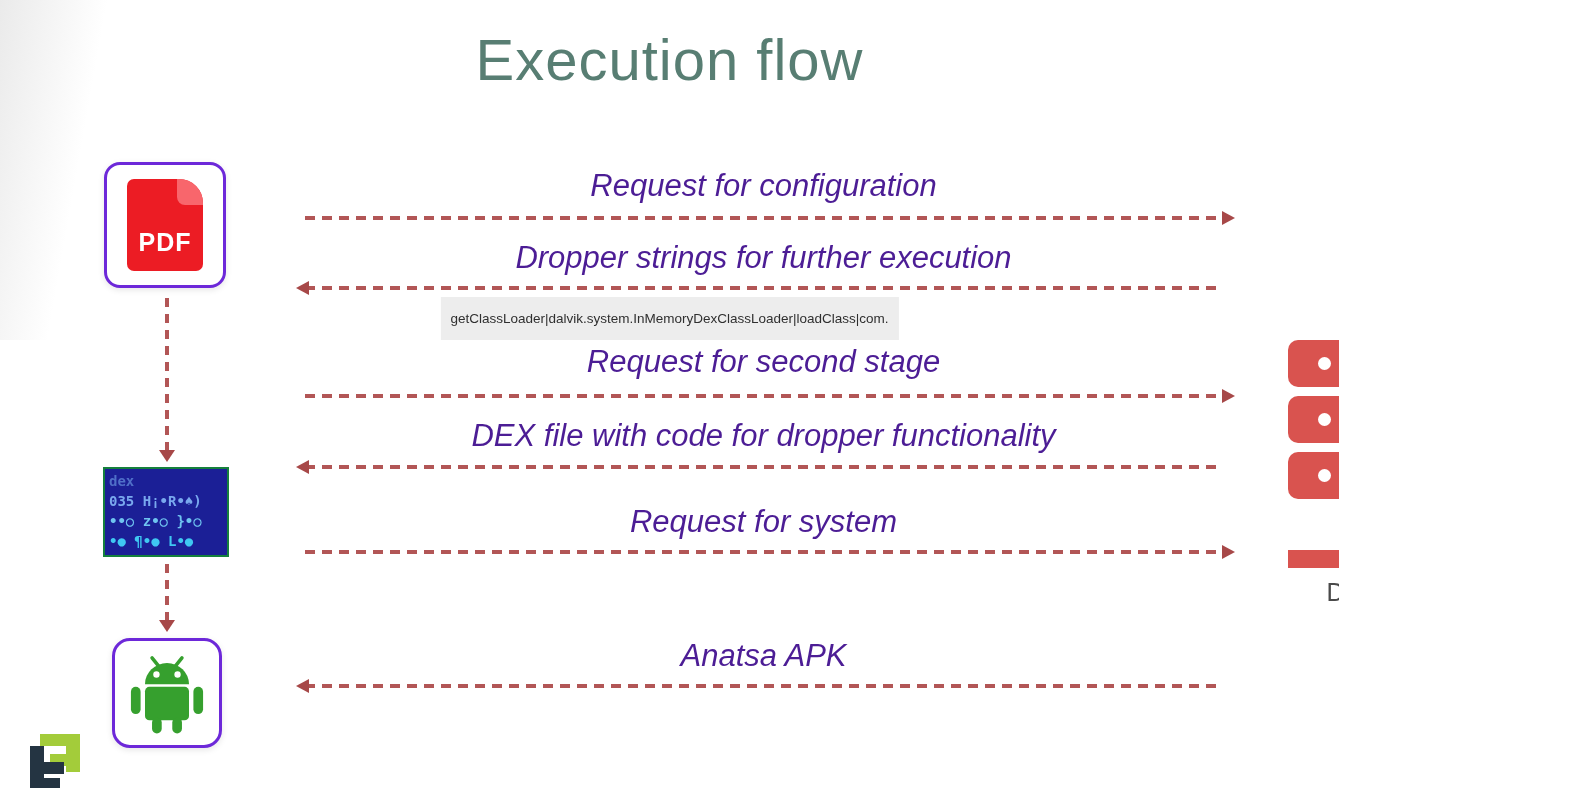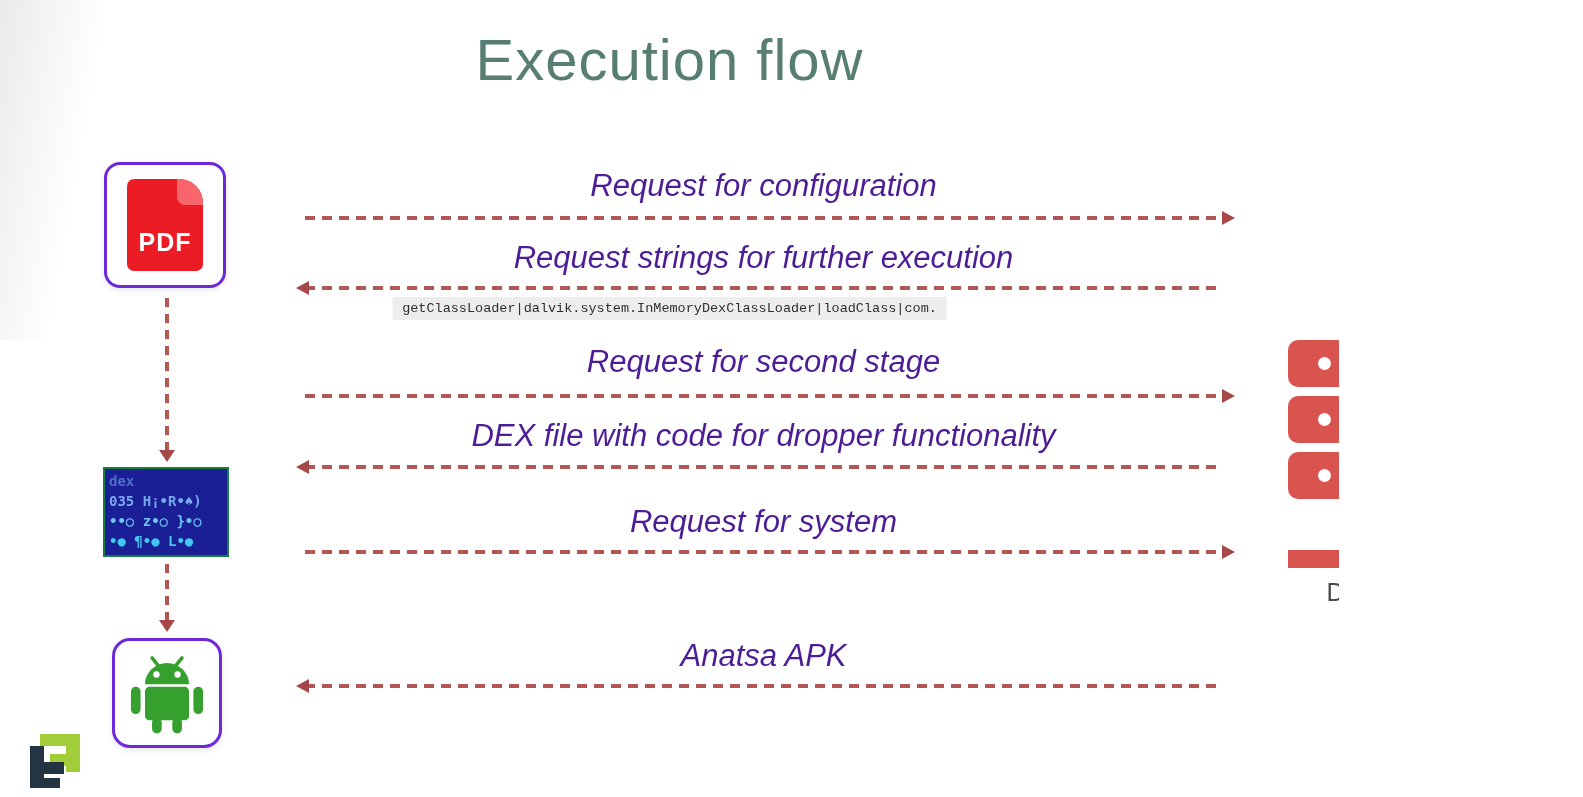--- a/index.html
+++ b/index.html
@@ -47,22 +47,22 @@
     font-style:italic; font-size:31px; color:#4c1d95; }
   .h-line { position:absolute; left:305px; width:917px; height:4px;
     background:repeating-linear-gradient(to right, #b25656 0px, #b25656 10px, transparent 10px, transparent 17px); }
   .h-head { position:absolute; width:0; height:0; }
   .h-head.right { border-top:7px solid transparent; border-bottom:7px solid transparent;
     border-left:13px solid #a74848; left:1222px; }
   .h-head.left { border-top:7px solid transparent; border-bottom:7px solid transparent;
     border-right:13px solid #a74848; left:296px; }
 
   .code-chip { position:absolute; top:297px; left:50%; transform:translateX(-50%);
-    background:#ededed; color:#2f2f2f; padding:4px 10px;
-    font-family:Liberation Mono, monospace; font-size:13.5px; white-space:nowrap; }
+    background:#ededed; color:#2f2f2f; padding:14px 10px;
+    font-family:Liberation Sans, sans-serif; font-size:13.5px; white-space:nowrap; }
 
   
   .server { position:absolute; left:1288px; top:340px; width:206px; }
   .srv-bar { position:relative; height:47px; border-radius:10px; background:#d9534f;
     margin-bottom:9px; display:flex; align-items:center; padding-left:30px; gap:15px; }
   .srv-dot { width:13px; height:13px; border-radius:50%; background:#ffffff; }
   .srv-stem { width:24px; height:36px; background:#d9534f; margin:0 auto; }
   .srv-base { display:flex; justify-content:space-between; align-items:center; margin-top:6px; }
   .srv-base .side { width:88px; height:18px; background:#d9534f; }
   .srv-base .mid  { width:20px; height:18px; background:#d9534f; }
@@ -113,21 +113,21 @@
       </g>
       <circle cx="38" cy="29" r="3.6" fill="#ffffff"></circle>
       <circle cx="62" cy="29" r="3.6" fill="#ffffff"></circle>
     </svg>
   </div>
 
   <div class="msg-label" style="top:168px">Request for configuration</div>
   <div class="h-line" style="top:216px"></div>
   <div class="h-head right" style="top:211px"></div>
 
-  <div class="msg-label" style="top:240px">Request strings for further execution</div>
+  <div class="msg-label" style="top:240px">Dropper strings for further execution</div>
   <div class="h-line" style="top:286px"></div>
   <div class="h-head left" style="top:281px"></div>
   <div class="code-chip">getClassLoader|dalvik.system.InMemoryDexClassLoader|loadClass|com.</div>
 
   <div class="msg-label" style="top:344px">Request for second stage</div>
   <div class="h-line" style="top:394px"></div>
   <div class="h-head right" style="top:389px"></div>
 
   <div class="msg-label" style="top:418px">DEX file with code for dropper functionality</div>
   <div class="h-line" style="top:465px"></div>

